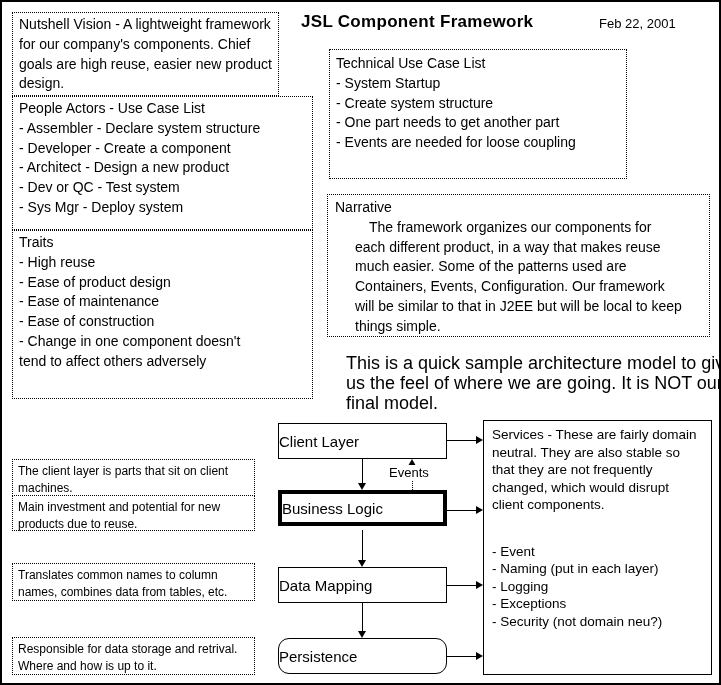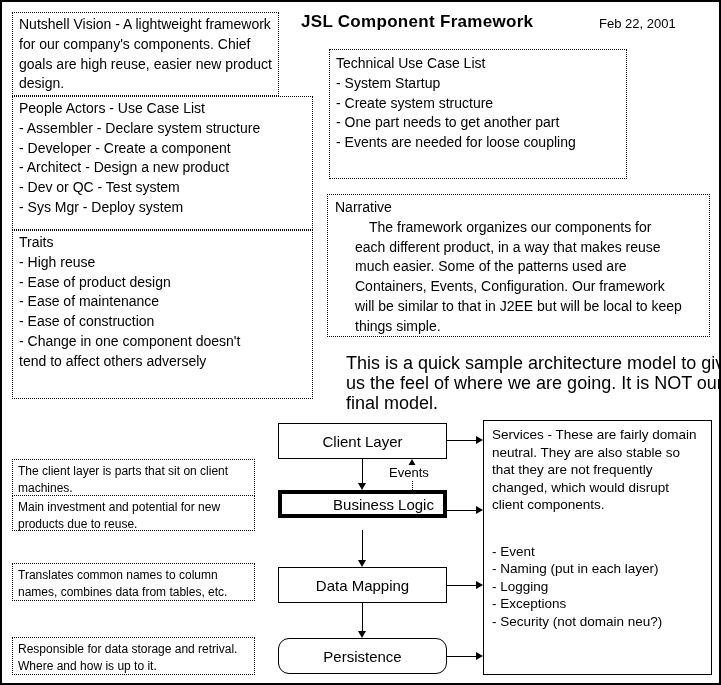--- a/index.html
+++ b/index.html
@@ -17,23 +17,23 @@
   .narrative{left:325px;top:192px;width:383px;height:143px;padding:3px 24px 3px 7px;}
   .narrative .body{text-indent:14px;margin-left:20px;}
   .sample{position:absolute;left:312px;top:352px;width:404px;font-size:18px;line-height:19.8px;margin-left:32px;}
 
   .note{position:absolute;left:10px;width:243px;border:1px dotted #000;box-sizing:border-box;padding:3px 5px;font-size:12px;line-height:16.5px;background:#fff;}
   .note-client{top:421px;height:37px;margin-top:36px;}
   .note-business{top:493px;height:36px;}
   .note-data{top:561px;height:38px;}
   .note-persistence{top:635px;height:38px;}
 
-  .layer{position:absolute;left:276px;width:169px;border:1px solid #000;box-sizing:border-box;display:flex;align-items:center;justify-content:center;font-size:15px;background:#fff;}
+  .layer{position:absolute;left:276px;width:169px;border:1px solid #000;box-sizing:border-box;display:flex;align-items:center;justify-content:flex-start;font-size:15px;background:#fff;}
   .layer-client{top:421px;height:36px;}
-  .layer-business{top:488px;height:28px;border-width:4px;padding-left:42px;}
+  .layer-business{top:488px;height:36px;border-width:4px;}
   .layer-data{top:565px;height:36px;}
   .layer-persistence{top:636px;height:36px;border-radius:11px;}
 
   .services{position:absolute;left:481px;top:418px;width:229px;height:255px;border:1px solid #000;box-sizing:border-box;padding:5px 8px;font-size:13.5px;line-height:17.5px;background:#fff;}
   .services .list{margin-top:29px;}
 
   .vline{position:absolute;width:0;border-left:1px solid #000;}
   .vdot{position:absolute;width:0;border-left:1px dotted #000;}
   .hline{position:absolute;height:0;border-top:1px solid #000;}
   .head-down{position:absolute;width:0;height:0;border-left:4px solid transparent;border-right:4px solid transparent;border-top:7px solid #000;}

